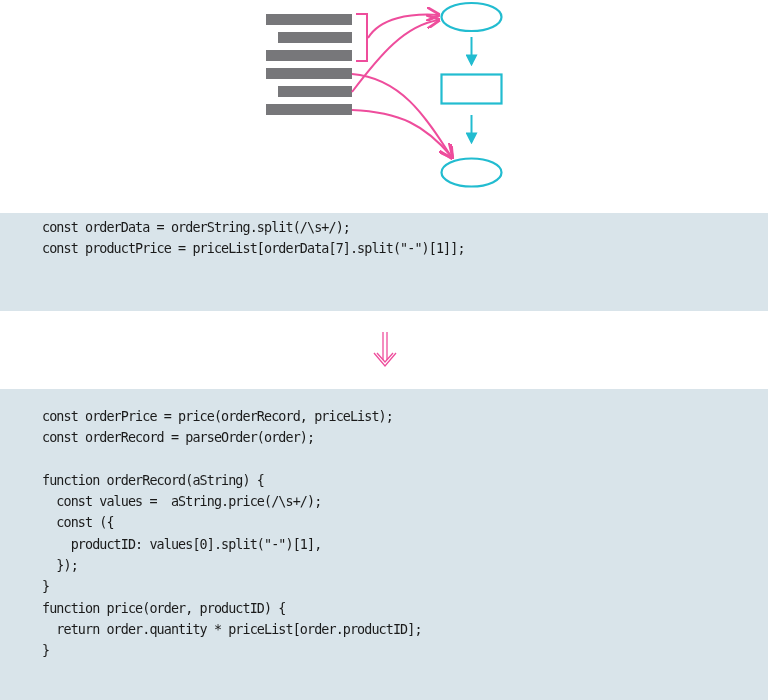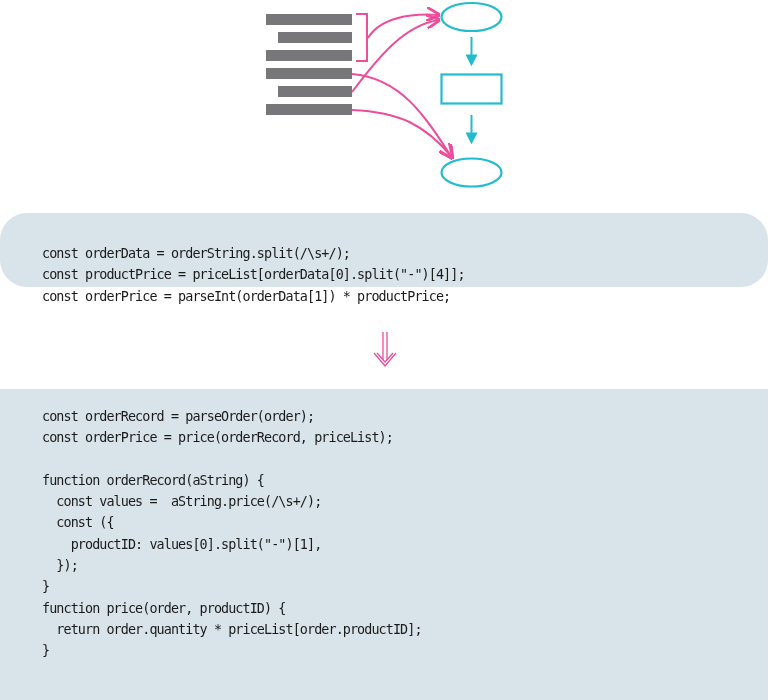--- a/index.html
+++ b/index.html
@@ -4,21 +4,21 @@
 <style>
   html, body { margin: 0; padding: 0; background: #ffffff; }
   body { width: 770px; height: 700px; position: relative; overflow: hidden; }
   .diagram { position: absolute; left: 0; top: 0; width: 770px; height: 200px; }
   .code-box {
     position: absolute; left: 0; width: 768px; background: #d9e4ea;
     box-sizing: border-box; padding-left: 42px;
     font-family: "DejaVu Sans Mono", monospace; font-size: 13.4px; color: #1a1a1a;
     letter-spacing: -0.9px;
   }
-  .code-box.before { top: 213px; height: 74px; padding-top: 30px; border-radius: 27px; }
+  .code-box.before { top: 213px; height: 98px; padding-top: 4px; }
   .code-box.after { top: 389px; height: 311px; padding-top: 17px; }
   .code-line { height: 21.3px; line-height: 21.3px; white-space: pre; }
   .refactor-arrow { position: absolute; left: 371px; top: 330px; width: 28px; height: 40px; }
 </style>
 </head>
 <body>
 
 <svg class="diagram" viewBox="0 0 770 200" width="770" height="200">
   <defs>
     <marker id="pinkHead" viewBox="0 0 10 10" refX="9" refY="5" markerWidth="7" markerHeight="7" orient="auto">
@@ -46,34 +46,33 @@
   <ellipse cx="471.5" cy="17" rx="30" ry="14" fill="#ffffff" stroke="#22bcd0" stroke-width="2.2"></ellipse>
   <rect x="441.5" y="74.5" width="60" height="29" fill="#ffffff" stroke="#22bcd0" stroke-width="2.2"></rect>
   <ellipse cx="471.5" cy="172.5" rx="30" ry="14" fill="#ffffff" stroke="#22bcd0" stroke-width="2.2"></ellipse>
 
   <line x1="471.5" y1="37" x2="471.5" y2="64" stroke="#22bcd0" stroke-width="2" marker-end="url(#cyanHead)"></line>
   <line x1="471.5" y1="115" x2="471.5" y2="142" stroke="#22bcd0" stroke-width="2" marker-end="url(#cyanHead)"></line>
 </svg>
 
 <div class="code-box before" id="before-box">
     <div class="code-line">const orderData = orderString.split(/\s+/);</div>
-    <div class="code-line">const productPrice = priceList[orderData[0].split("-")[4]];</div>
-    <div class="code-line">const orderPrice = parseInt(orderData[1]) * productPrice;</div>
+    <div class="code-line">const productPrice = priceList[orderData[7].split("-")[1]];</div>
   </div>
 
 <svg class="refactor-arrow" viewBox="0 0 28 40" width="28" height="40">
   <line x1="12" y1="2" x2="12" y2="30" stroke="#ee4d9c" stroke-width="1.3"></line>
   <line x1="16" y1="2" x2="16" y2="30" stroke="#ee4d9c" stroke-width="1.3"></line>
   <path d="M3,23 L14,36 L25,23" fill="none" stroke="#ee4d9c" stroke-width="1.3"></path>
   <path d="M6,23 L14,32 L22,23" fill="none" stroke="#ee4d9c" stroke-width="1.3"></path>
 </svg>
 
 <div class="code-box after" id="after-box">
+    <div class="code-line">const orderPrice = price(orderRecord, priceList);</div>
     <div class="code-line">const orderRecord = parseOrder(order);</div>
-    <div class="code-line">const orderPrice = price(orderRecord, priceList);</div>
     <div class="code-line">&nbsp;</div>
     <div class="code-line">function orderRecord(aString) {</div>
     <div class="code-line">  const values =  aString.price(/\s+/);</div>
     <div class="code-line">  const ({</div>
     <div class="code-line">    productID: values[0].split("-")[1],</div>
     <div class="code-line">  });</div>
     <div class="code-line">}</div>
     <div class="code-line">function price(order, productID) {</div>
     <div class="code-line">  return order.quantity * priceList[order.productID];</div>
     <div class="code-line">}</div>

